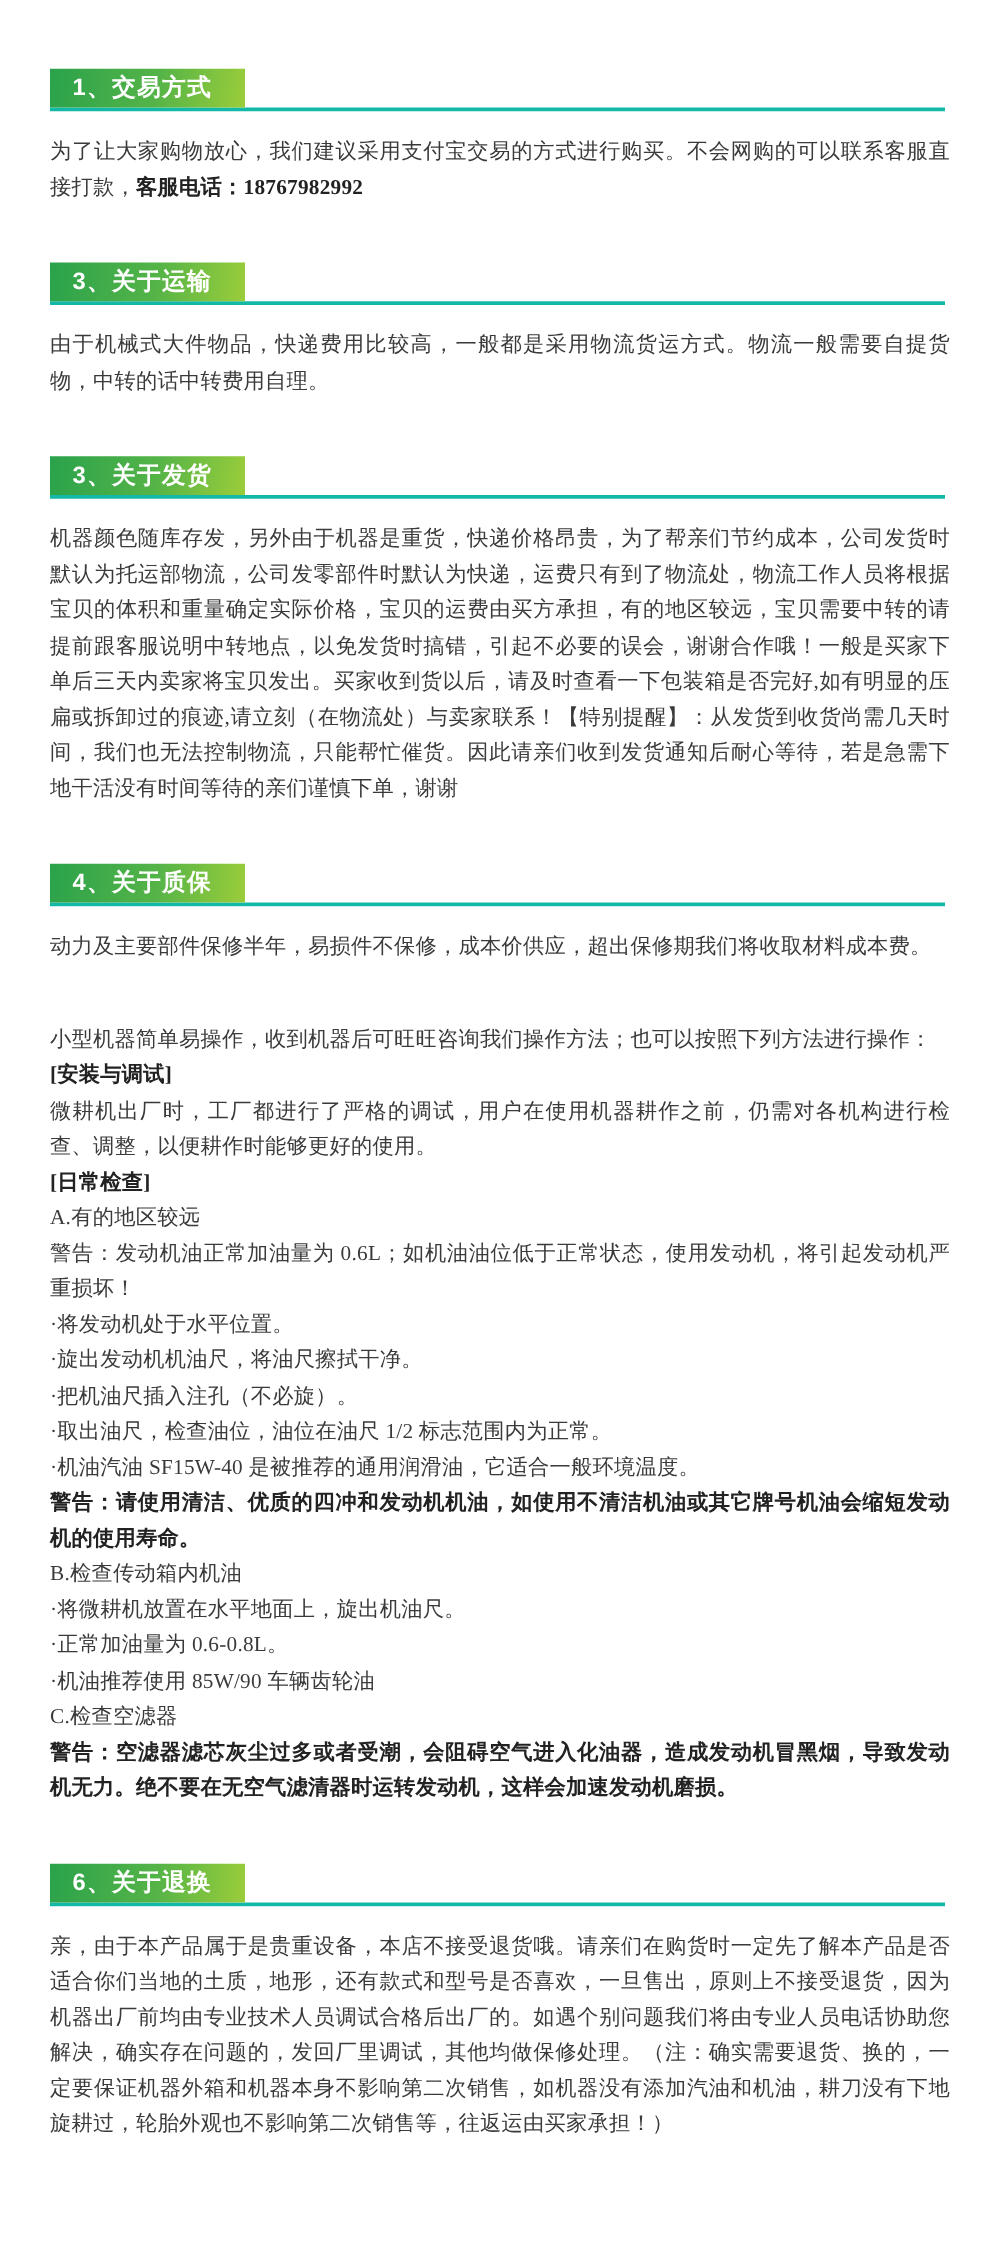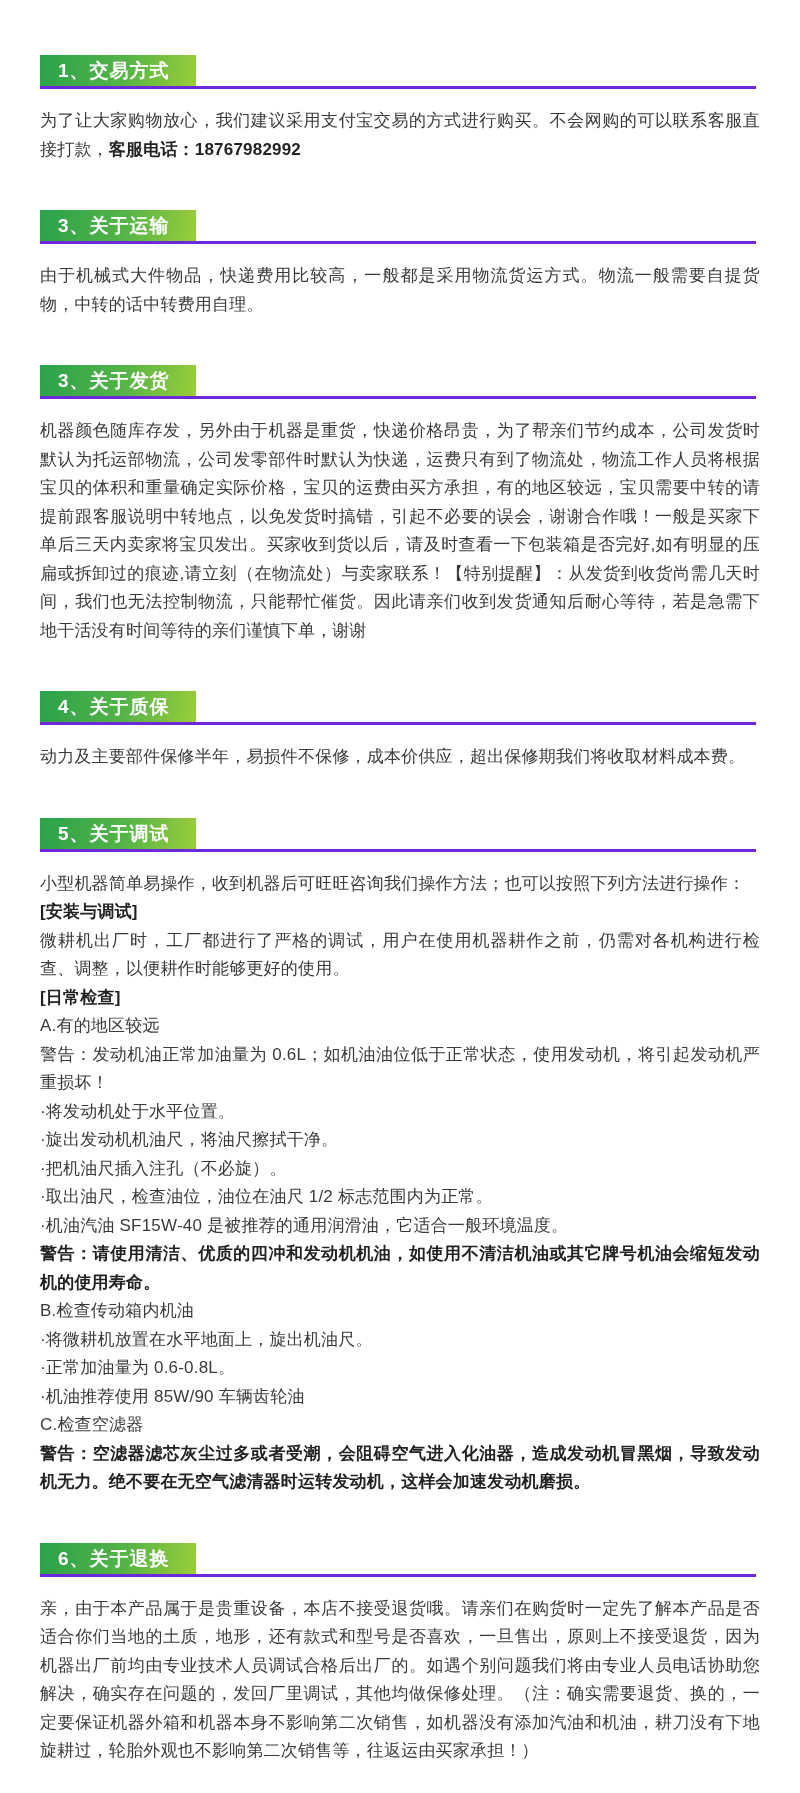--- a/index.html
+++ b/index.html
@@ -16,21 +16,21 @@
     padding: 55px 40px 40px 40px;
   }
   .section {
     margin-bottom: 46px;
   }
   .section:last-child {
     margin-bottom: 8px;
   }
   .badge-row {
     width: 716px;
-    border-bottom: 3px solid #6d28d9;
+    border-bottom: 3px solid #14b8a6;
     margin-bottom: 18px;
     line-height: 0;
   }
   .badge {
     display: inline-block;
     background: linear-gradient(100deg, #2aa24b 0%, #55b447 55%, #9bcd3a 100%);
     color: #ffffff;
     font-size: 19px;
     font-weight: bold;
     line-height: 31px;
@@ -39,20 +39,21 @@
     letter-spacing: 1px;
     vertical-align: bottom;
   }
   .para {
     margin: 0;
     font-size: 17px;
     line-height: 28.5px;
     color: #3a3a3a;
     text-align: justify;
     letter-spacing: 0.2px;
+    font-family: Liberation Serif, serif;
   }
   .para .bold {
     font-weight: bold;
     color: #222222;
   }
   .para.bold-para {
     font-weight: bold;
     color: #222222;
   }
 </style>
@@ -71,21 +72,20 @@
       </div>
       <div class="section">
         <div class="badge-row"><div class="badge">3、关于发货</div></div>
         <p class="para"><span>机器颜色随库存发，另外由于机器是重货，快递价格昂贵，为了帮亲们节约成本，公司发货时默认为托运部物流，公司发零部件时默认为快递，运费只有到了物流处，物流工作人员将根据宝贝的体积和重量确定实际价格，宝贝的运费由买方承担，有的地区较远，宝贝需要中转的请提前跟客服说明中转地点，以免发货时搞错，引起不必要的误会，谢谢合作哦！一般是买家下单后三天内卖家将宝贝发出。买家收到货以后，请及时查看一下包装箱是否完好,如有明显的压扁或拆卸过的痕迹,请立刻（在物流处）与卖家联系！【特别提醒】：从发货到收货尚需几天时间，我们也无法控制物流，只能帮忙催货。因此请亲们收到发货通知后耐心等待，若是急需下地干活没有时间等待的亲们谨慎下单，谢谢</span></p>
       </div>
       <div class="section">
         <div class="badge-row"><div class="badge">4、关于质保</div></div>
         <p class="para"><span>动力及主要部件保修半年，易损件不保修，成本价供应，超出保修期我们将收取材料成本费。</span></p>
       </div>
       <div class="section">
-        <div class="badge-row"><div class="badge">5、关于调试</div></div>
         <p class="para"><span>小型机器简单易操作，收到机器后可旺旺咨询我们操作方法；也可以按照下列方法进行操作：</span></p>
         <p class="para bold-para"><span class="bold">[安装与调试]</span></p>
         <p class="para"><span>微耕机出厂时，工厂都进行了严格的调试，用户在使用机器耕作之前，仍需对各机构进行检查、调整，以便耕作时能够更好的使用。</span></p>
         <p class="para bold-para"><span class="bold">[日常检查]</span></p>
         <p class="para"><span>A.有的地区较远</span></p>
         <p class="para"><span>警告：发动机油正常加油量为  0.6L；如机油油位低于正常状态，使用发动机，将引起发动机严重损坏！</span></p>
         <p class="para"><span>·将发动机处于水平位置。</span></p>
         <p class="para"><span>·旋出发动机机油尺，将油尺擦拭干净。</span></p>
         <p class="para"><span>·把机油尺插入注孔（不必旋）。</span></p>
         <p class="para"><span>·取出油尺，检查油位，油位在油尺 1/2 标志范围内为正常。</span></p>

